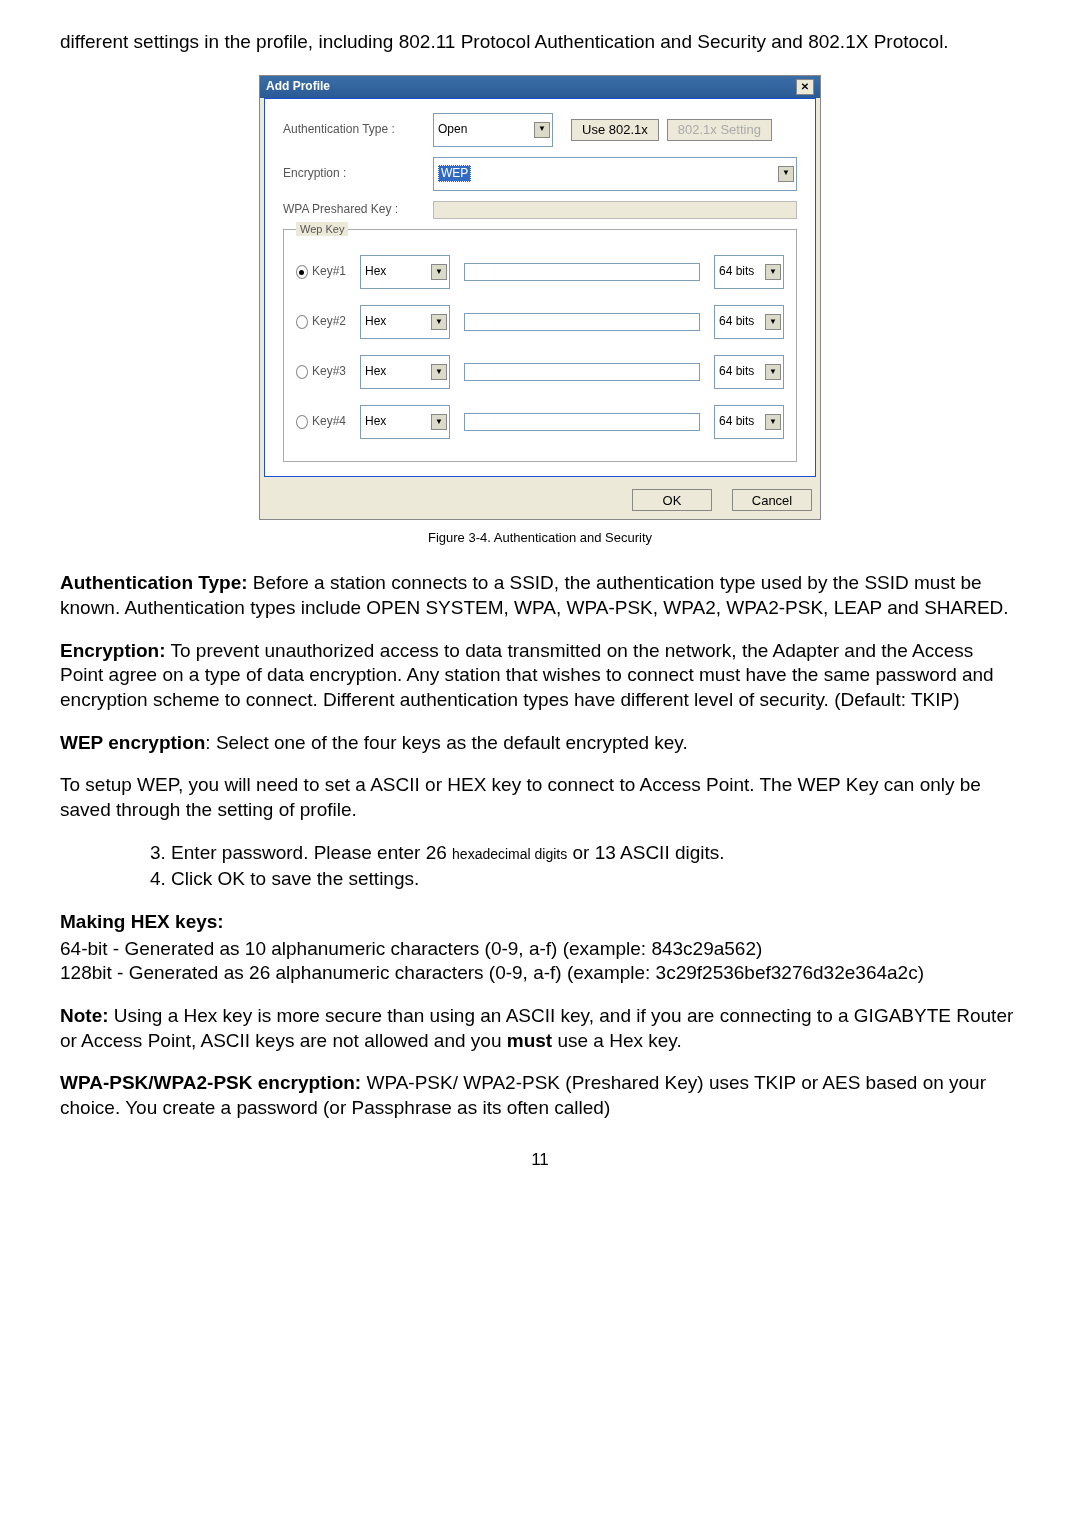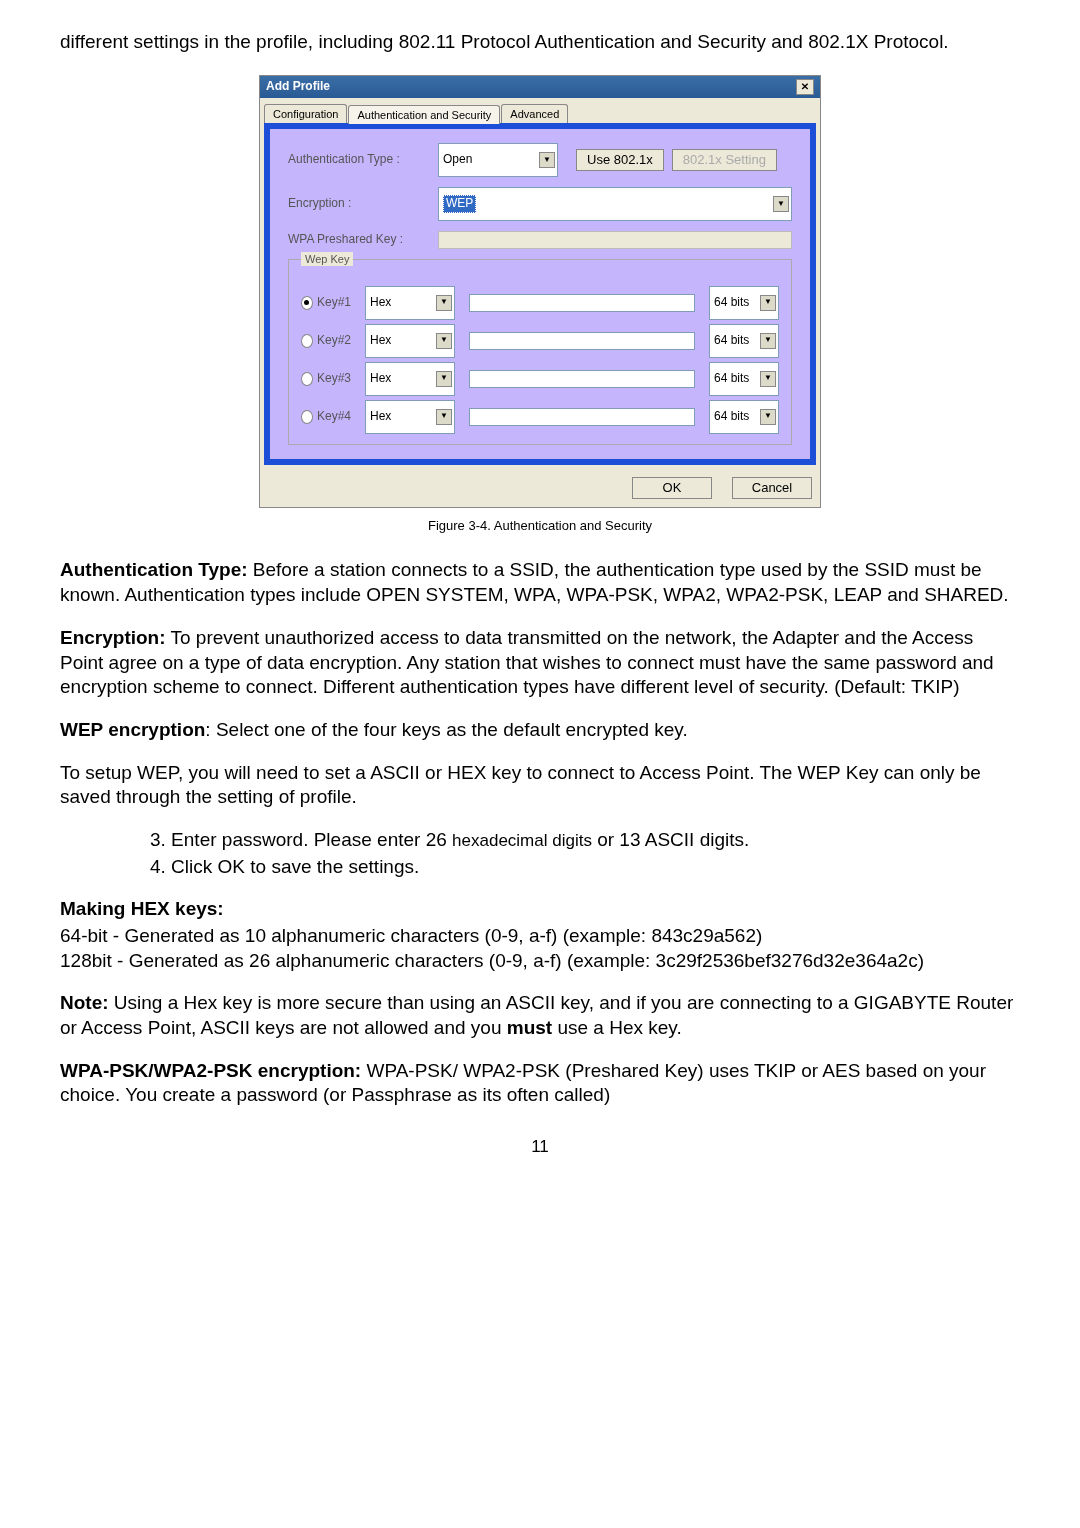--- a/index.html
+++ b/index.html
@@ -55,22 +55,22 @@
     margin-right: 1px;
     font-size: 11px;
   }
   .tab.active {
     background: #f5f3ea;
     position: relative;
     top: 1px;
   }
   .tabpane {
     margin: 0 4px 4px 4px;
-    border: 6px solid #1d4ed8;
-    background: #c4b5fd;
+    border: 1px solid #1d4ed8;
+    background: #ffffff;
     padding: 14px 18px;
   }
   .formrow {
     display: flex;
     align-items: center;
     margin-bottom: 10px;
   }
   .formlabel {
     width: 150px;
     color: #555;
@@ -129,21 +129,21 @@
     background: #ece9d8;
     display: inline-block;
     padding: 0 4px;
     color: #555;
     font-size: 11px;
     margin-bottom: -14px;
   }
   .keyrow {
     display: flex;
     align-items: center;
-    margin-bottom: 4px;
+    margin-bottom: 16px;
     gap: 14px;
   }
   .radio {
     width: 12px;
     height: 12px;
     border-radius: 50%;
     border: 1px solid #888;
     background: #fff;
     display: inline-flex;
     align-items: center;
@@ -174,25 +174,20 @@
 </style>
 </head>
 <body>
 
 <div>different settings in the profile, including 802.11 Protocol Authentication and Security and 802.1X Protocol.</div>
 
 <div class="dialog">
   <div class="titlebar">
     <span>Add Profile</span>
     <span class="close-x">✕</span>
-  </div>
-  <div class="tabrow">
-    <div class="tab">Configuration</div>
-    <div class="tab active">Authentication and Security</div>
-    <div class="tab">Advanced</div>
   </div>
   <div class="tabpane">
     <div class="formrow">
       <div class="formlabel">Authentication Type :</div>
       <div class="select" style="width:120px">
         <span class="sel-text">Open</span>
         <span class="arrow">▼</span>
       </div>
       <div style="width:18px"></div>
       <button class="winbtn">Use 802.1x</button>
@@ -298,21 +293,21 @@
 </p>
 
 <p>
   <b>WEP encryption</b><span>: Select one of the four keys as the default encrypted key.</span>
 </p>
 
 <p>To setup WEP, you will need to set a ASCII or HEX key to connect to Access Point. The WEP Key can only be saved through the setting of profile.</p>
 
 <ol>
   <li>
-    <span>3. Enter password. Please enter 26 </span><span style="font-size:17px">hexadecimal digits</span><span> or 13 ASCII digits.</span>
+    <span>3. Enter password. Please enter 26 </span><span style="font-size:14px">hexadecimal digits</span><span> or 13 ASCII digits.</span>
   </li>
   <li>4. Click OK to save the settings.</li>
 </ol>
 
 <p style="margin-bottom:2px"><b>Making HEX keys:</b></p>
 <div>64-bit - Generated as 10 alphanumeric characters (0-9, a-f) (example: 843c29a562)</div>
 <div>128bit - Generated as 26 alphanumeric characters (0-9, a-f) (example: 3c29f2536bef3276d32e364a2c)</div>
 
 <p>
   <b>Note:</b><span> Using a Hex key is more secure than using an ASCII key, and if you are connecting to a GIGABYTE Router or Access Point, ASCII keys are not allowed and you </span><b>must</b><span> use a Hex key.</span>

